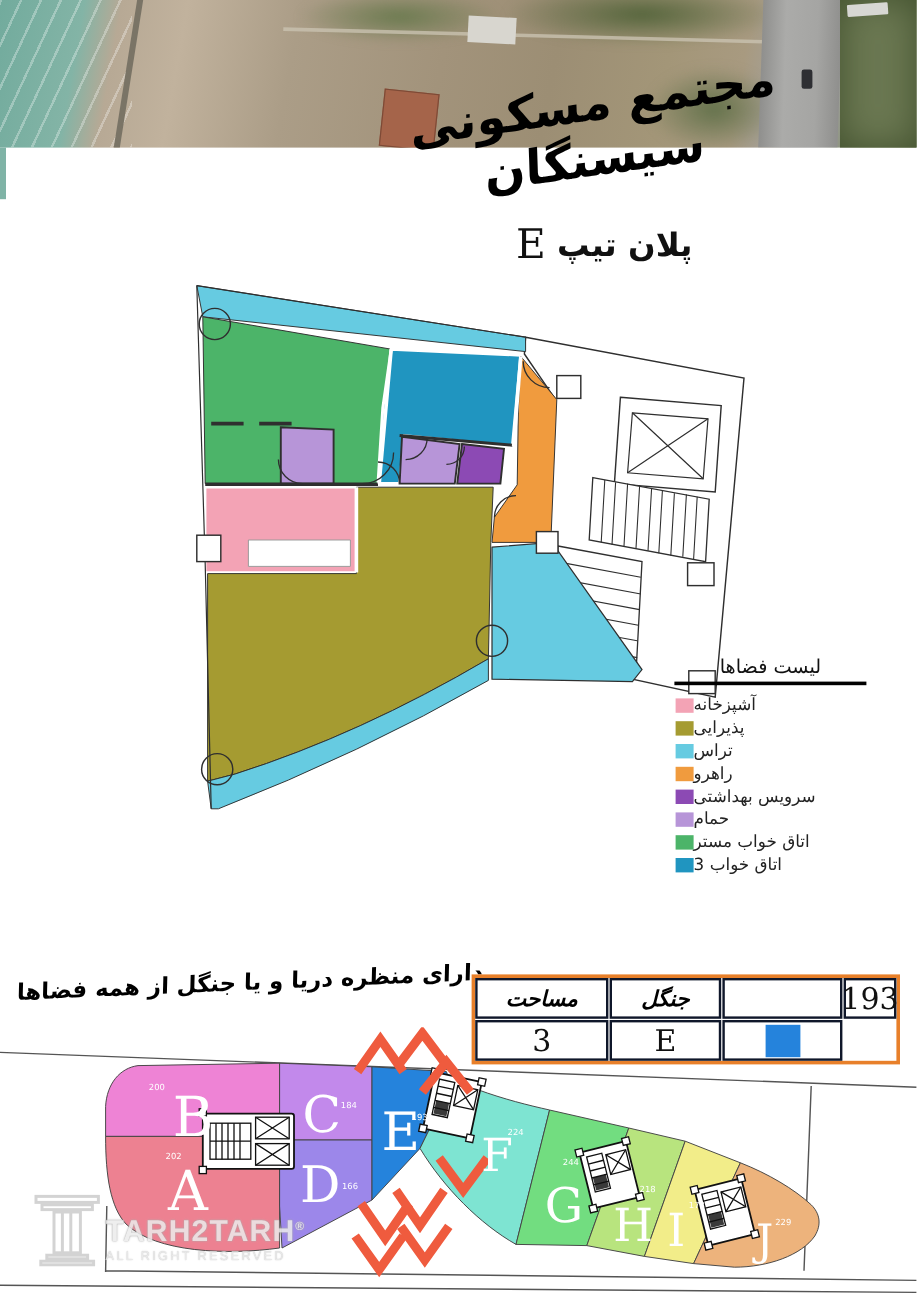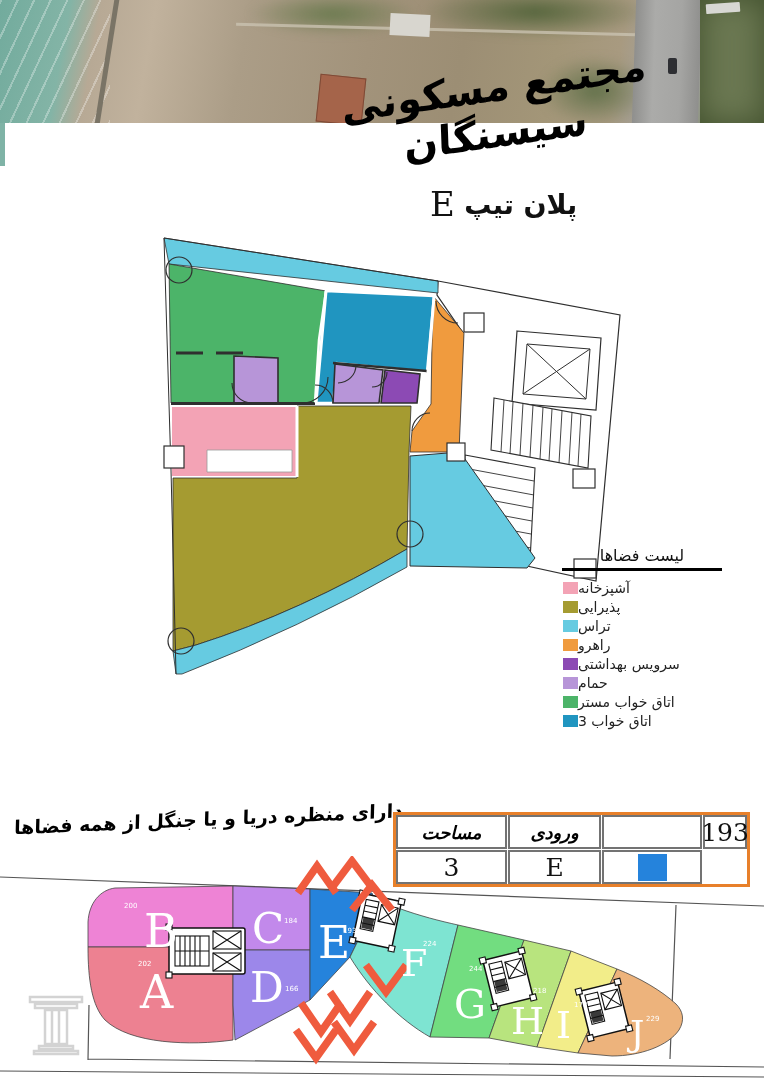--- a/index.html
+++ b/index.html
@@ -38,21 +38,21 @@
   .lrow{display:flex;flex-direction:row-reverse;justify-content:flex-start;align-items:center;
         height:19px;padding-right:6px;}
   .lswatch{width:15px;height:12px;margin-right:0;margin-left:7px;display:inline-block;}
   .llabel{font-size:14px;color:#222;white-space:nowrap;}
   
   #slogan{position:absolute;left:98px;top:806px;width:305px;text-align:center;direction:rtl;
     font-size:19px;font-weight:bold;color:#000;white-space:nowrap;transform:rotate(-2.5deg) skewX(-4deg);}
   
   #spec-table{position:absolute;left:393px;top:812px;border:3px solid #E8802A;background:#fff;
     display:grid;grid-template-columns:111px 93px 100px 44px;grid-template-rows:34px 34px;grid-gap:1px;z-index:6;}
-  .tc{border:2px solid #737373;display:flex;align-items:center;justify-content:center;background:#fff;}
+  .tc{border:2px solid #0f172a;display:flex;align-items:center;justify-content:center;background:#fff;}
   .th{font-size:18px;font-weight:bold;font-style:italic;direction:rtl;color:#000;}
   .tv{font-family:"DejaVu Serif",serif;font-size:25px;color:#111;}
   .tswatch{width:29px;height:27px;}
   
   #watermark{position:absolute;left:28px;top:994px;display:flex;align-items:flex-start;z-index:7;
     font-family:"Liberation Sans",sans-serif;opacity:.85;}
   #wm-text{margin-left:4px;margin-top:18px;}
   #wm-brand{font-size:25px;font-weight:800;letter-spacing:1px;color:#ececec;
     text-shadow:0 0 1px #9e9e9e,0 0 2px #b5b5b5;}
   #wm-reg{font-size:10px;vertical-align:super;}
@@ -186,21 +186,21 @@
     <div class="lrow">
       <span class="lswatch" style="background-color: rgb(32, 149, 192);"></span>
       <span class="llabel">اتاق خواب 3</span>
     </div>
   </div>
 
   <div id="slogan">دارای منظره دریا و یا جنگل از همه فضاها</div>
 
   <div id="spec-table">
     <div class="tc th">مساحت</div>
-    <div class="tc th">ورودی</div>
+    <div class="tc th">جنگل</div>
     <div class="tc"></div>
     <div class="tc tv">193</div>
     <div class="tc tv">3</div>
     <div class="tc tv">E</div>
     <div class="tc">
       <div class="tswatch" style="background-color: rgb(37, 131, 220);"></div>
     </div>
   </div>
 
   <svg class="plan-svg" style="left:0;top:856px" width="764" height="224" viewBox="0 856 764 224">
@@ -291,15 +291,19 @@
     <svg width="56" height="62" viewBox="0 0 56 62">
       <g fill="none" stroke="#cccccc" stroke-width="2.5">
         <rect x="2" y="3" width="52" height="5"></rect>
         <rect x="7" y="10" width="42" height="4"></rect>
         <rect x="17" y="16" width="22" height="34"></rect>
         <path d="M24,16 L24,50 M31,16 L31,50"></path>
         <rect x="11" y="52" width="34" height="3"></rect>
         <rect x="6" y="57" width="44" height="3"></rect>
       </g>
     </svg>
+    <div id="wm-text">
+      <div id="wm-brand"><span>TARH2TARH</span><span id="wm-reg">®</span></div>
+      <div id="wm-rights">ALL RIGHT RESERVED</div>
+    </div>
   </div>
 
 </div>
 
 </body></html>

